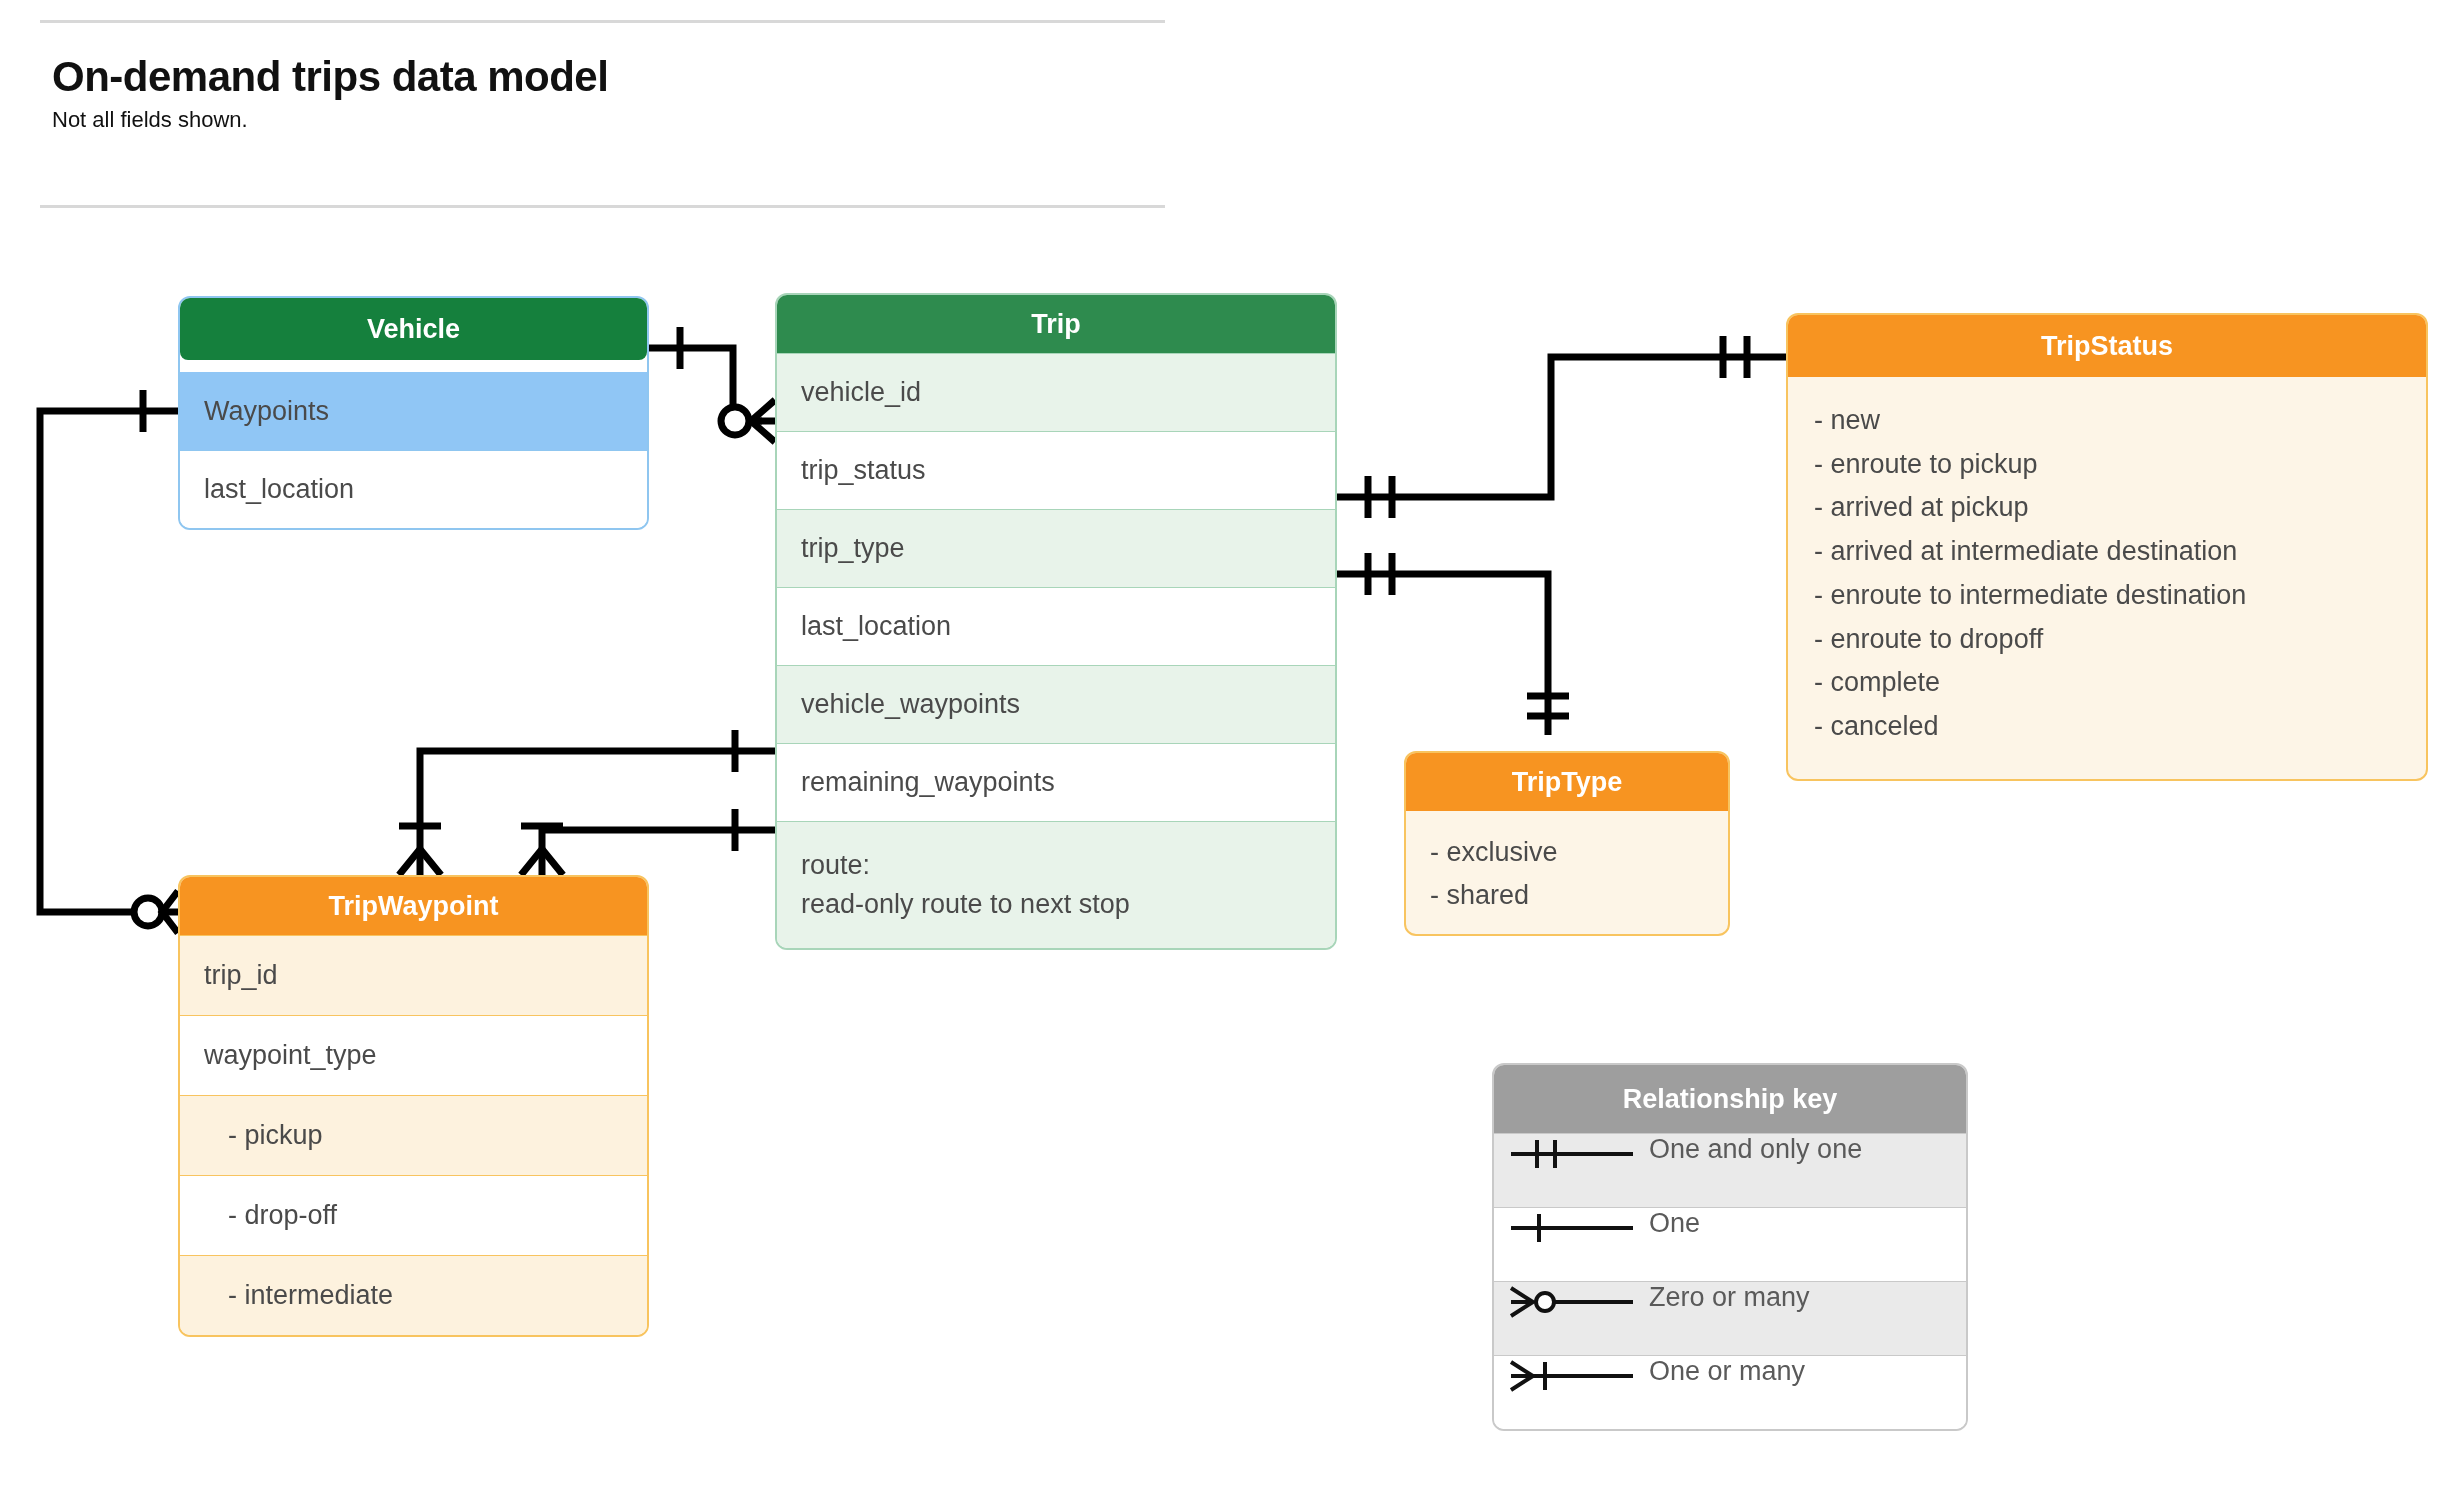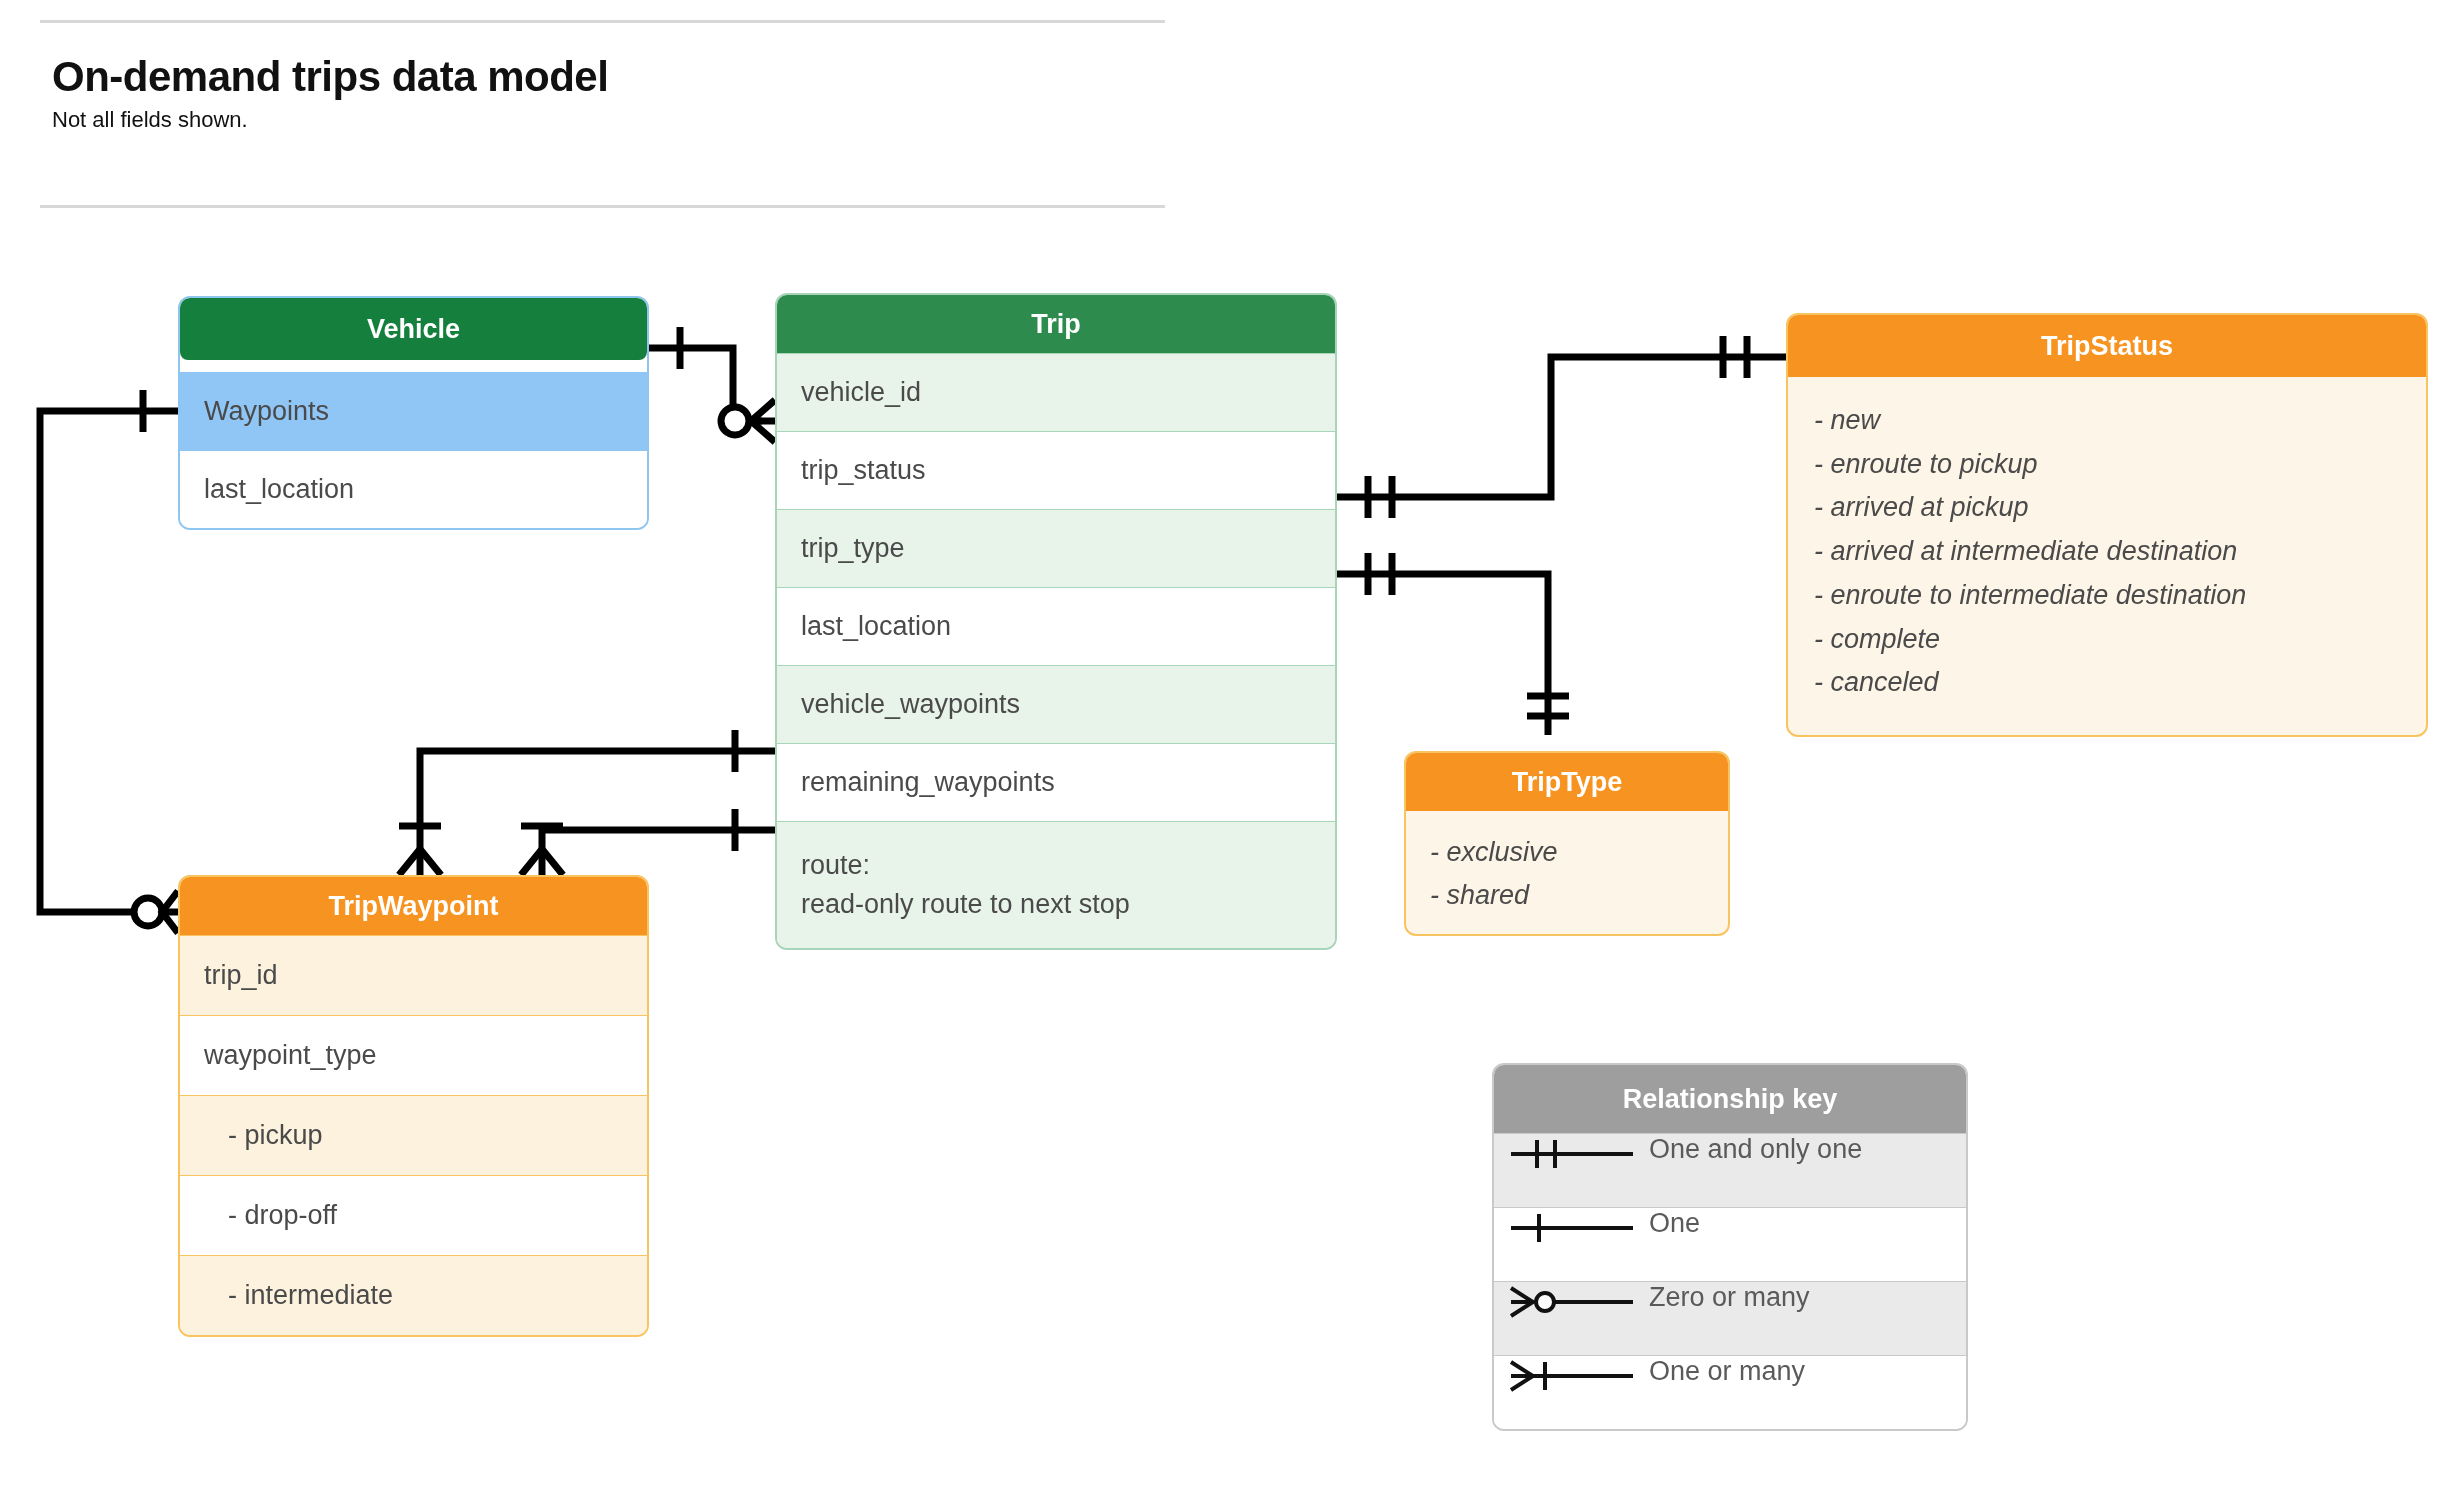--- a/index.html
+++ b/index.html
@@ -50,21 +50,21 @@
   
   #tripwaypoint{left:178px;top:875px;width:467px;border:2px solid #f8c45f;}
   #tripwaypoint .box-head{background:#f79421;height:58px;}
   #tripwaypoint .rw{height:80px;box-sizing:border-box;border-top:1px solid #f8c45f;}
   #tripwaypoint .tint{background:#fdf2de;}
   #tripwaypoint .plain{background:#ffffff;}
 
   
   #triptype{left:1404px;top:735px;width:322px;border:2px solid #f8c45f;background:#fdf5e7;margin-top:16px;}
   #triptype .box-head{background:#f79421;height:58px;}
-  .valuelist{padding:20px 0 18px 24px;font-style:italic;}
+  .valuelist{padding:20px 0 18px 24px;}
   .valuelist div{font-size:27px;color:#4a4a4a;line-height:1.58;}
 
   
   #tripstatus{left:1786px;top:313px;width:638px;border:2px solid #f8c45f;background:#fdf5e7;}
   #tripstatus .box-head{background:#f79421;height:62px;}
   #tripstatus .valuelist{padding:22px 0 30px 26px;}
   #tripstatus .valuelist div{line-height:1.62;}
 
   
   #legend{left:1492px;top:1063px;width:472px;border:2px solid #c9c9c9;background:#fff;}
@@ -170,20 +170,21 @@
   </div>
 
   <div class="box" id="tripstatus">
     <div class="box-head">TripStatus</div>
     <div class="valuelist">
       <div>- new</div>
       <div>- enroute to pickup</div>
       <div>- arrived at pickup</div>
       <div>- arrived at intermediate destination</div>
       <div>- enroute to intermediate destination</div>
+      <div>- enroute to dropoff</div>
       <div>- complete</div>
       <div>- canceled</div>
     </div>
   </div>
 
   <div class="box" id="legend">
     <div class="box-head">Relationship key</div>
 
     <div class="legrow alt">
       <span class="legsym">

